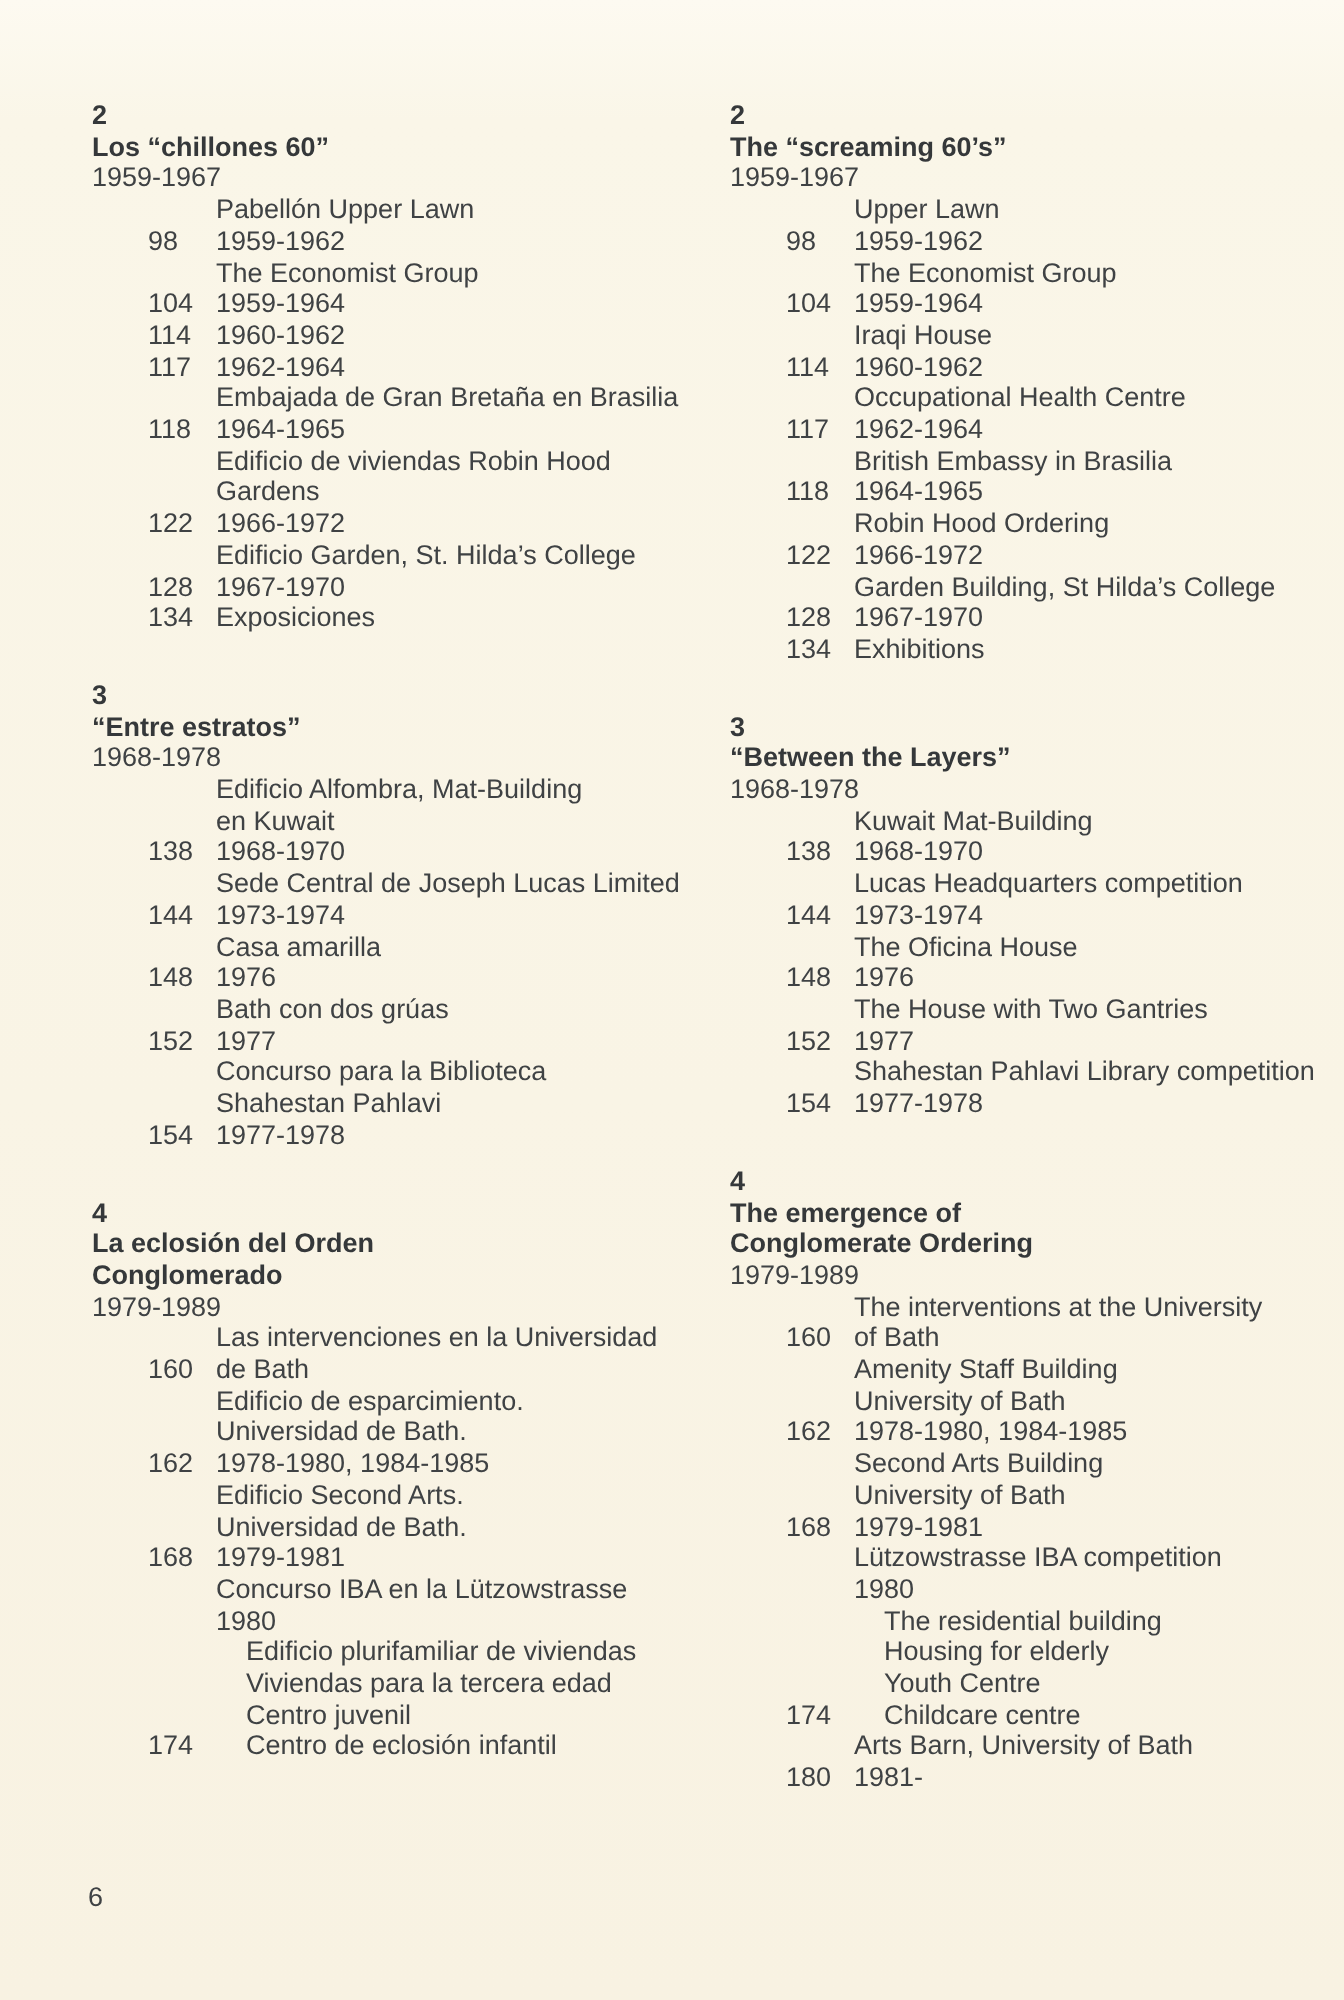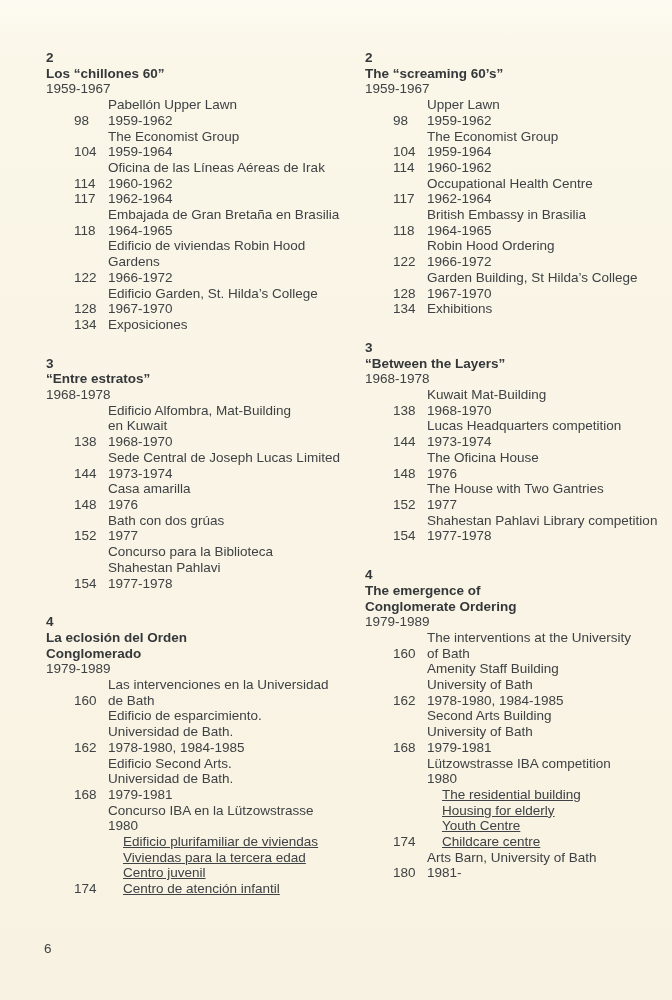--- a/index.html
+++ b/index.html
@@ -36,21 +36,21 @@
     color: #35383a;
   }
   .section-years { font-weight: normal; }
 
   .entry { display: flex; align-items: flex-end; margin-left: 28px; }
   .entry-page {
     flex: none;
     width: 34px;
   }
   .entry-text { flex: 1; }
-  .entry-subitem { padding-left: 15px; text-decoration: underline; }
+  .entry-subitem { padding-left: 15px; }
 
   .page-number {
     position: absolute;
     left: 44px;
     top: 941px;
     font-size: 13.5px;
     color: #3f4244;
   }
 </style>
 </head>
@@ -72,21 +72,20 @@
         <div class="entry">
           <div class="entry-page">104</div>
           <div class="entry-text">
             <div class="entry-line">The Economist Group</div>
             <div class="entry-line">1959-1964</div>
           </div>
         </div>
         <div class="entry">
           <div class="entry-page">114</div>
           <div class="entry-text">
-            <div class="entry-line">Oficina de las Líneas Aéreas de Irak</div>
             <div class="entry-line">1960-1962</div>
           </div>
         </div>
         <div class="entry">
           <div class="entry-page">117</div>
           <div class="entry-text">
             <div class="entry-line">1962-1964</div>
           </div>
         </div>
         <div class="entry">
@@ -189,21 +188,21 @@
           </div>
         </div>
         <div class="entry">
           <div class="entry-page">174</div>
           <div class="entry-text">
             <div class="entry-line">Concurso IBA en la Lützowstrasse</div>
             <div class="entry-line">1980</div>
             <div class="entry-subitem">Edificio plurifamiliar de viviendas</div>
             <div class="entry-subitem">Viviendas para la tercera edad</div>
             <div class="entry-subitem">Centro juvenil</div>
-            <div class="entry-subitem">Centro de atención infantil</div>
+            <div class="entry-subitem">Centro de eclosión infantil</div>
           </div>
         </div>
       </div>
     </div>
   <div class="toc-column col-english">
       <div class="toc-section">
         <div class="section-number">2</div>
         <div class="section-title-line">The “screaming 60’s”</div>
         <div class="section-years">1959-1967</div>
         <div class="entry">
@@ -216,20 +215,21 @@
         <div class="entry">
           <div class="entry-page">104</div>
           <div class="entry-text">
             <div class="entry-line">The Economist Group</div>
             <div class="entry-line">1959-1964</div>
           </div>
         </div>
         <div class="entry">
           <div class="entry-page">114</div>
           <div class="entry-text">
+            <div class="entry-line">Iraqi House</div>
             <div class="entry-line">1960-1962</div>
           </div>
         </div>
         <div class="entry">
           <div class="entry-page">117</div>
           <div class="entry-text">
             <div class="entry-line">Occupational Health Centre</div>
             <div class="entry-line">1962-1964</div>
           </div>
         </div>

